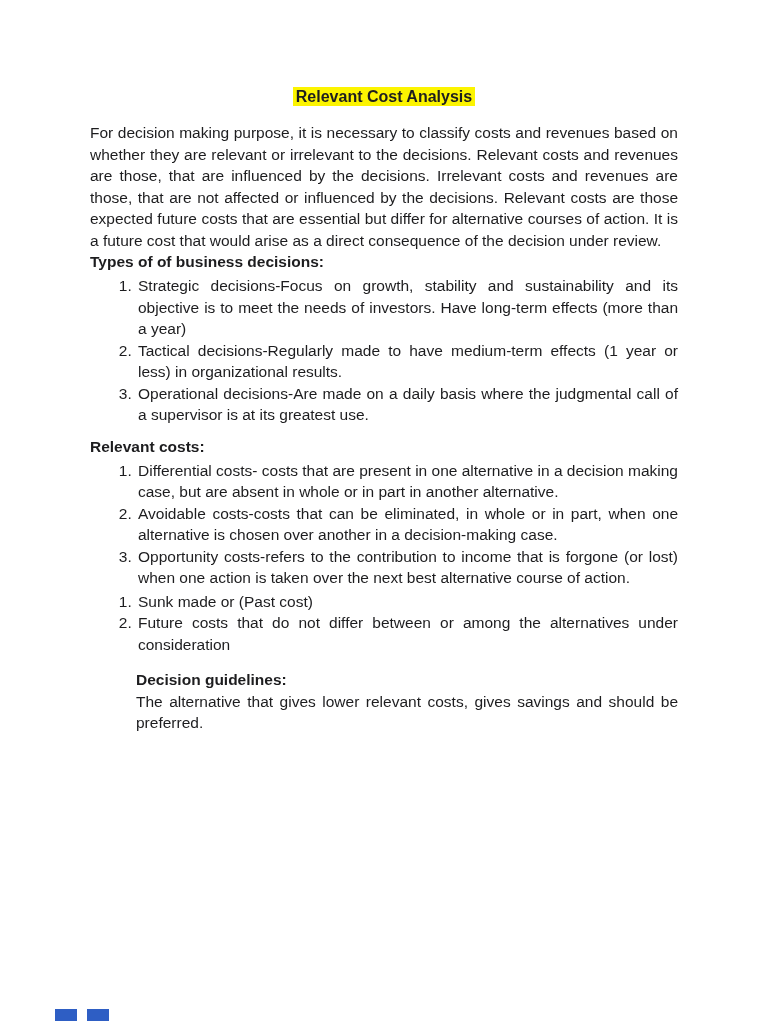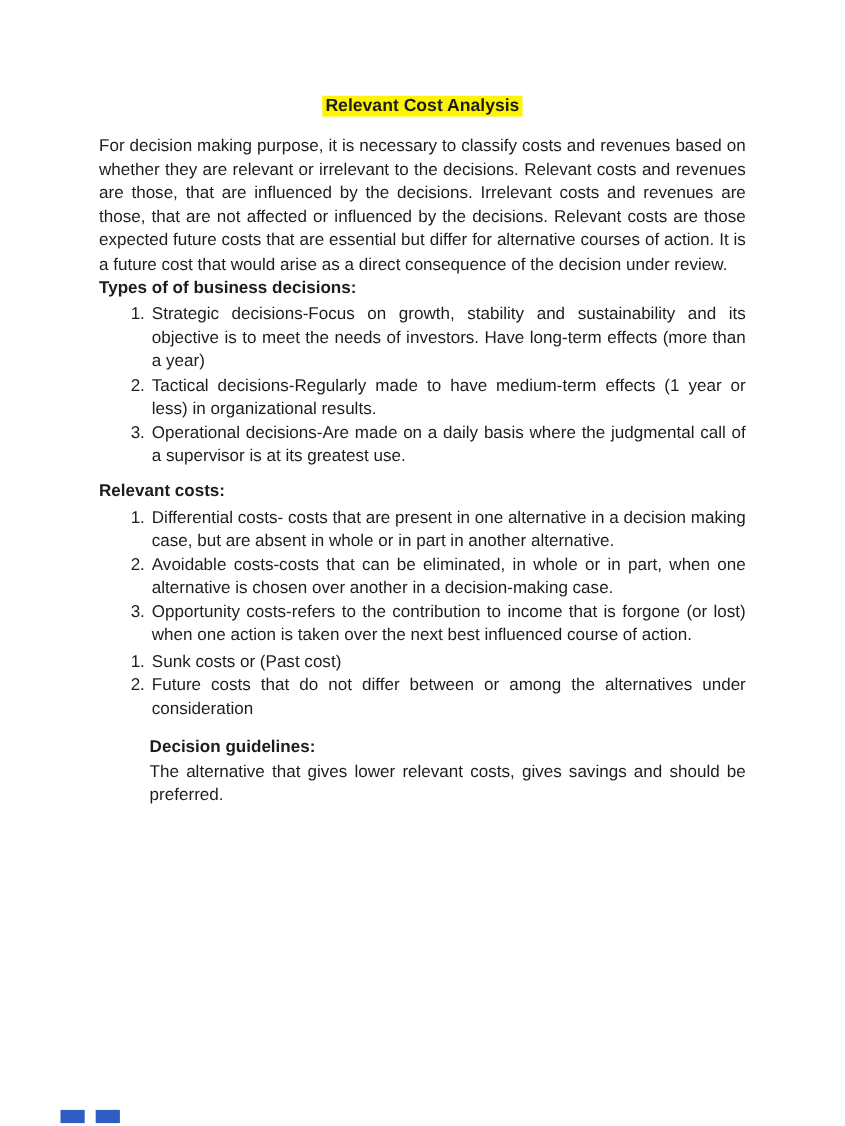--- a/index.html
+++ b/index.html
@@ -98,25 +98,25 @@
     <ol class="num-list">
       <li>Strategic decisions-Focus on growth, stability and sustainability and its objective is to meet the needs of investors. Have long-term effects (more than a year)</li>
       <li>Tactical decisions-Regularly made to have medium-term effects (1 year or less) in organizational results.</li>
       <li>Operational decisions-Are made on a daily basis where the judgmental call of a supervisor is at its greatest use.</li>
     </ol>
 
     <h2 class="section-heading sec-relevant">Relevant costs:</h2>
     <ol class="num-list">
       <li>Differential costs- costs that are present in one alternative in a decision making case, but are absent in whole or in part in another alternative.</li>
       <li>Avoidable costs-costs that can be eliminated, in whole or in part, when one alternative is chosen over another in a decision-making case.</li>
-      <li>Opportunity costs-refers to the contribution to income that is forgone (or lost) when one action is taken over the next best influenced course of action.</li>
+      <li>Opportunity costs-refers to the contribution to income that is forgone (or lost) when one action is taken over the next best alternative course of action.</li>
     </ol>
 
     <ol class="num-list">
-      <li>Sunk costs or (Past cost)</li>
+      <li>Sunk made or (Past cost)</li>
       <li>Future costs that do not differ between or among the alternatives under consideration</li>
     </ol>
 
 
 
     <div class="guidelines">
       <div class="guidelines-heading">Decision guidelines:</div>
       <p>The alternative that gives lower relevant costs, gives savings and should be preferred.</p>
     </div>
 

